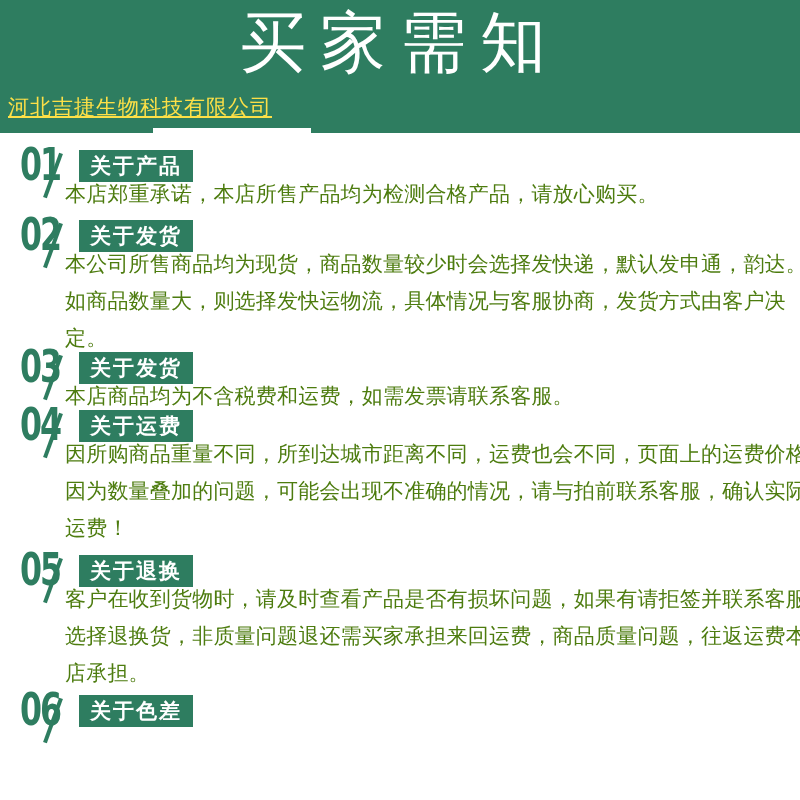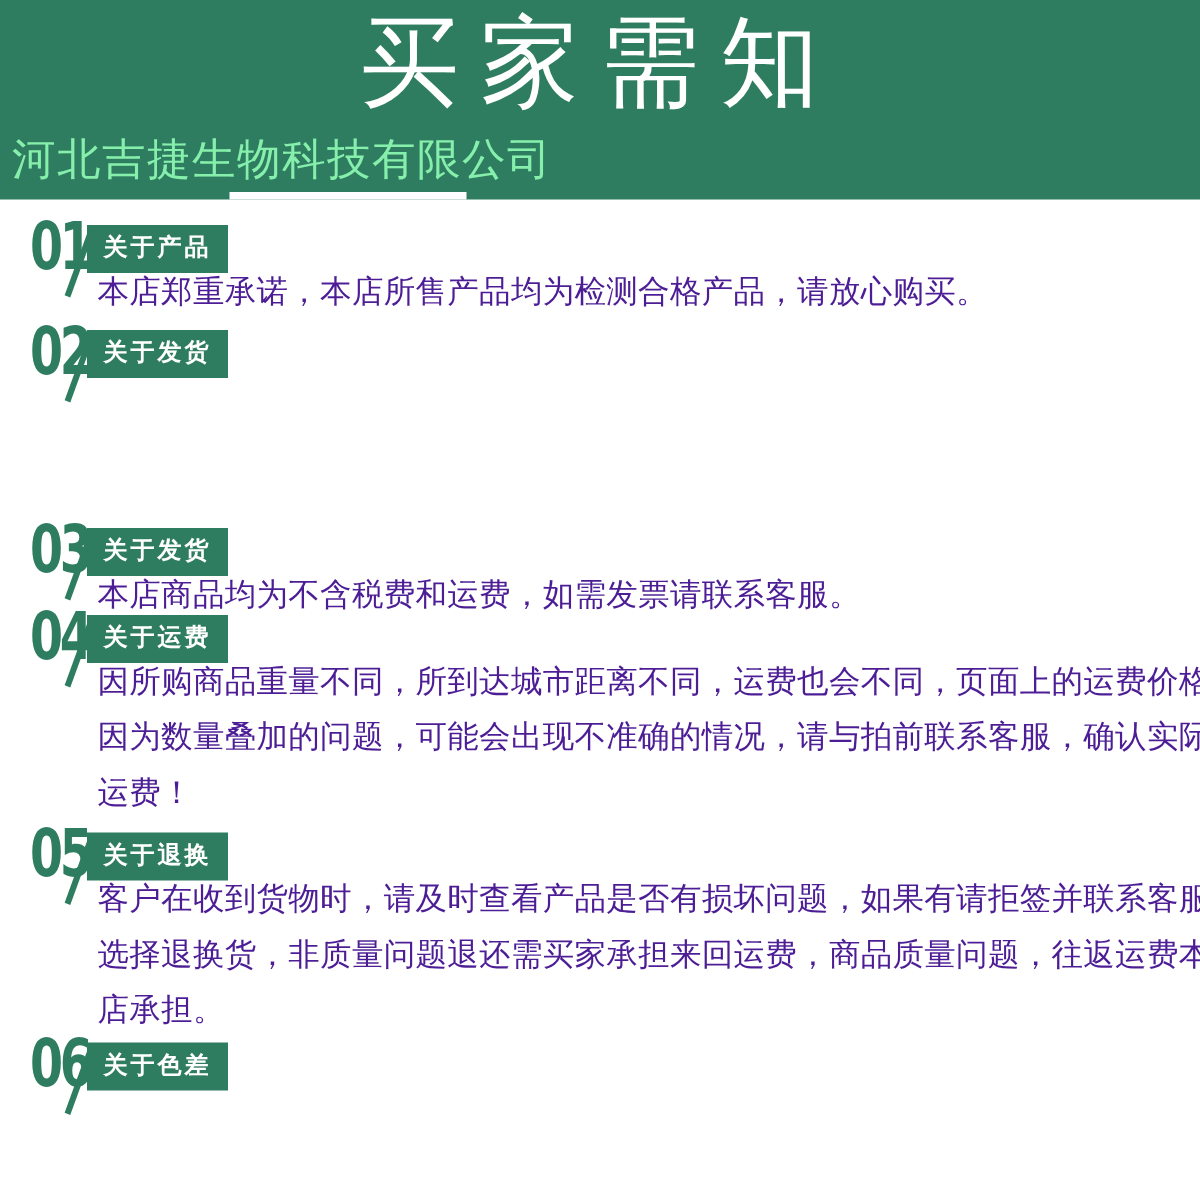--- a/index.html
+++ b/index.html
@@ -21,25 +21,26 @@
     text-align:center;
     color:#ffffff;
     font-size:66px;
     line-height:86px;
     letter-spacing:14px;
     font-weight:normal;
     font-family:"Liberation Serif","DejaVu Serif",serif;
   }
   .company-name{
     position:absolute;left:8px;top:88px;
-    color:#86efac;
-    font-size:29px;
+    color:#fde047;
+    font-size:21px;
     line-height:38px;
     letter-spacing:1px;
     white-space:pre;
+    text-decoration:underline;
   }
   .banner-notch{
     position:absolute;left:153px;top:128px;
     width:158px;height:5px;
     background:#ffffff;
   }
   
   .section{
     position:absolute;left:0;
     width:800px;
@@ -74,35 +75,35 @@
     transform-origin:left center;
   }
   .sec-slash{
     position:absolute;
     left:31px;top:2px;
     width:4px;height:47px;
     background:#2e7d60;
     transform:rotate(20deg);
   }
   .sec-badge{
-    margin-left:2px;
+    margin-left:23px;
     height:32px;
     line-height:32px;
     padding:0 11px;
     background:#2e7d60;
     color:#ffffff;
-    font-family:Liberation Sans, sans-serif;
+    font-family:Liberation Serif, serif;
     font-weight:bold;
-    font-size:16px;
+    font-size:21px;
     letter-spacing:2px;
     white-space:pre;
   }
   .sec-body{
     margin:-4px 0 0 45px;
-    color:#4c1d95;
+    color:#4d7c0f;
     font-size:21px;
     line-height:37px;
     letter-spacing:0.2px;
     white-space:pre;
   }
 </style>
 </head>
 <body>
 
 <div class="page">
@@ -125,20 +126,23 @@
   </div>
 
   <div class="section sec-s2">
     <div class="sec-header">
       <div class="sec-num">
         <span class="digits">02</span>
         <span class="sec-slash"></span>
       </div>
       <div class="sec-badge">关于发货</div>
     </div>
+    <div class="sec-body">本公司所售商品均为现货，商品数量较少时会选择发快递，默认发申通，韵达。
+如商品数量大，则选择发快运物流，具体情况与客服协商，发货方式由客户决
+定。</div>
   </div>
 
   <div class="section sec-s3">
     <div class="sec-header">
       <div class="sec-num">
         <span class="digits">03</span>
         <span class="sec-slash"></span>
       </div>
       <div class="sec-badge">关于发货</div>
     </div>

